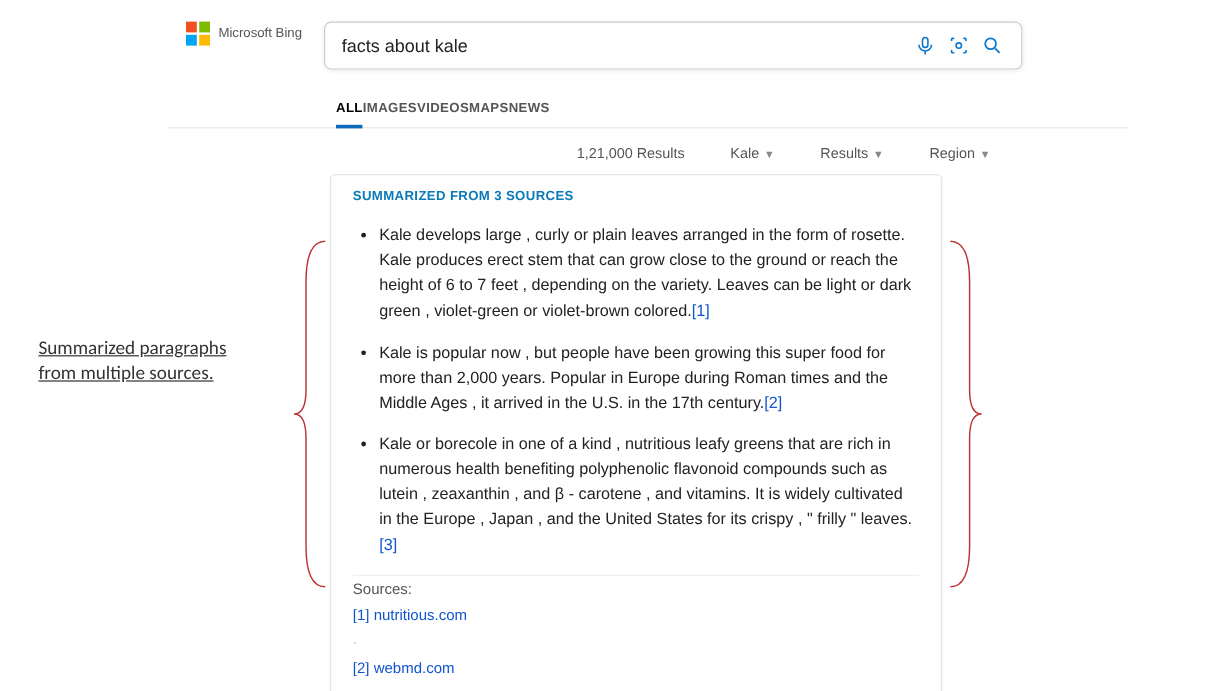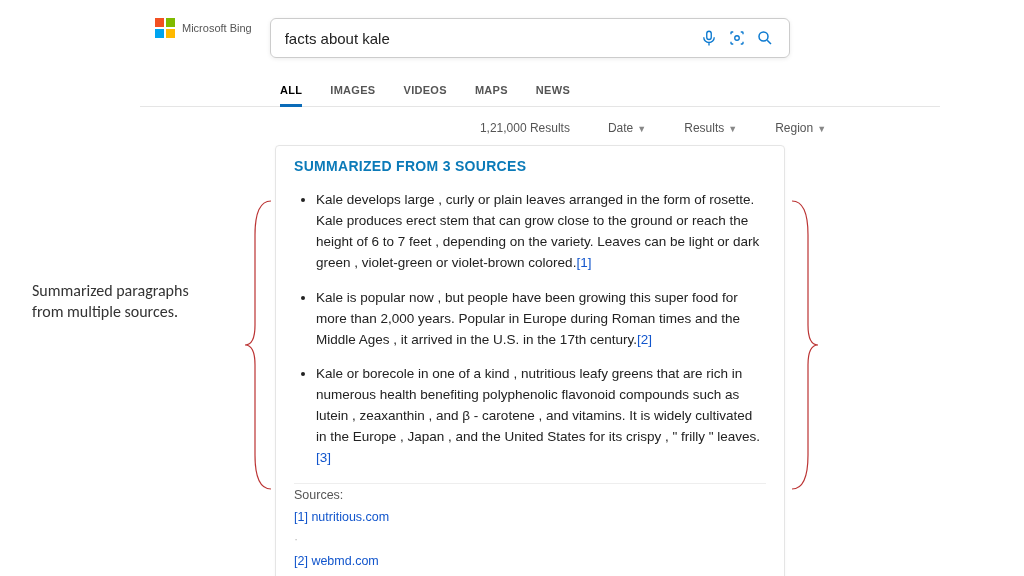--- a/index.html
+++ b/index.html
@@ -1,42 +1,42 @@
 <!DOCTYPE html>
 <html><head>
   <meta charset="utf-8">
   <style>
     * { margin:0; padding:0; box-sizing:border-box; }
     body { font-family:"Segoe UI", Arial, sans-serif; background:#fff; color:#222; width:1024px; height:576px; position:relative; }
-    .annotation { position:absolute; left:32px; top:281px; width:190px; font-family:Calibri,Arial,sans-serif; font-size:16px; color:#333; line-height:1.3; }
+    .annotation { position:absolute; left:32px; top:281px; width:190px; font-family:Calibri,Arial,sans-serif; font-size:16px; color:#333; line-height:1.3;text-decoration:underline; }
     .brace { position:absolute; pointer-events:none; }
     .brace svg path { fill:none; stroke:#b33; stroke-width:1.2; }
 
     .header-row { display:flex; align-items:flex-start; padding-top:18px; }
     .logo-wrap { display:flex; align-items:center; margin-left:155px; }
     .mslogo { width:20px; height:20px; display:grid; grid-template-columns:1fr 1fr; grid-template-rows:1fr 1fr; gap:2px; margin-right:7px; }
     .mslogo span:nth-child(1){background:#f25022;} .mslogo span:nth-child(2){background:#7fba00;}
     .mslogo span:nth-child(3){background:#00a4ef;} .mslogo span:nth-child(4){background:#ffb900;}
     .logo-text { color:#555; font-size:11px; font-weight:500; }
-    .searchbox { margin-left:18px; width:520px; height:40px; border:1px solid #ccc; border-radius:6px; box-shadow:0 1px 4px rgba(0,0,0,.08); display:flex; align-items:center; padding:0 10px 0 14px; }
+    .searchbox { margin-left:18px; width:582px; height:40px; border:1px solid #ccc; border-radius:6px; box-shadow:0 1px 4px rgba(0,0,0,.08); display:flex; align-items:center; padding:0 10px 0 14px; }
     .searchbox input { flex:1; border:none; outline:none; font-size:15px; color:#222; background:transparent; }
     .sb-icon { width:28px; display:flex; align-items:center; justify-content:center; color:#0b79d0; }
     .sb-icon svg { width:18px; height:18px; stroke:#0b79d0; }
 
-    .tabs-row { display:flex; align-items:flex-start; margin-left:280px; margin-top:26px; gap:28px; font-size:11px; font-weight:600; color:#555; letter-spacing:.3px; }
+    .tabs-row { display:flex; align-items:flex-start; margin-left:280px; margin-top:26px; font-size:11px; font-weight:600; color:#555; letter-spacing:.3px; }
     .tab { padding-bottom:8px; border-bottom:3px solid transparent; cursor:default; }
     .tab.active { color:#000; border-bottom-color:#0b6bb8; }
     .divider { height:1px; background:#e5e5e5; margin:0 0 0 140px; width:800px; margin-top:-1px; }
 
     .filters-row { display:flex; align-items:center; margin-left:282px; margin-top:14px; font-size:12px; color:#555; gap:38px;justify-content:center; }
     .filters-row .chev { font-size:9px; margin-left:4px; color:#888; }
     .results-count { color:#555; }
 
     .answer-card { margin-left:275px; margin-top:10px; width:510px; border:1px solid #e5e5e5; border-radius:4px; box-shadow:0 1px 3px rgba(0,0,0,.04); padding:12px 18px 12px 18px; }
-    .summ-label { font-size:14px; font-weight:600; color:#0b7ab8; letter-spacing:.3px; }
+    .summ-label { font-size:11px; font-weight:600; color:#0b7ab8; letter-spacing:.3px; }
     .answer-card ul { list-style:disc; margin:16px 0 0 22px; }
     .answer-card li { font-size:13.5px; color:#222; line-height:1.55; margin-bottom:14px; }
     .cite { color:#1155cc; cursor:default; }
     .sources-line { border-top:1px solid #eee; padding-top:4px; margin-top:8px; font-size:12.5px; color:#555; display:flex; gap:8px; flex-wrap:wrap;flex-direction:column; }
     .sources-line .src { color:#1155cc; }
     .sources-line .sep { color:#bbb; }
     .feedback { margin-left:275px; width:510px; text-align:right; font-size:11px; color:#777; margin-top:6px;font-family:Liberation Mono, monospace; }
   </style>
 </head>
 <body>
@@ -90,21 +90,21 @@
   <span class="tab active">ALL</span>
   <span class="tab">IMAGES</span>
   <span class="tab">VIDEOS</span>
   <span class="tab">MAPS</span>
   <span class="tab">NEWS</span>
 </div>
 <div class="divider"></div>
 
 <div class="filters-row">
   <span class="results-count">1,21,000 Results</span>
-  <span><span>Date</span><span class="chev">▼</span></span>
+  <span><span>Kale</span><span class="chev">▼</span></span>
   <span><span>Results</span><span class="chev">▼</span></span>
   <span><span>Region</span><span class="chev">▼</span></span>
 </div>
 
 <div class="answer-card">
   <div class="summ-label">SUMMARIZED FROM 3 SOURCES</div>
   <ul>
     <li><span>Kale develops large , curly or plain leaves arranged in the form of rosette. Kale produces erect stem that can grow close to the ground or reach the height of 6 to 7 feet , depending on the variety. Leaves can be light or dark green , violet-green or violet-brown colored.</span><a class="cite">[1]</a></li>
     <li><span>Kale is popular now , but people have been growing this super food for more than 2,000 years. Popular in Europe during Roman times and the Middle Ages , it arrived in the U.S. in the 17th century.</span><a class="cite">[2]</a></li>
     <li><span>Kale or borecole in one of a kind , nutritious leafy greens that are rich in numerous health benefiting polyphenolic flavonoid compounds such as lutein , zeaxanthin , and β - carotene , and vitamins. It is widely cultivated in the Europe , Japan , and the United States for its crispy , " frilly " leaves.</span><a class="cite">[3]</a></li>

